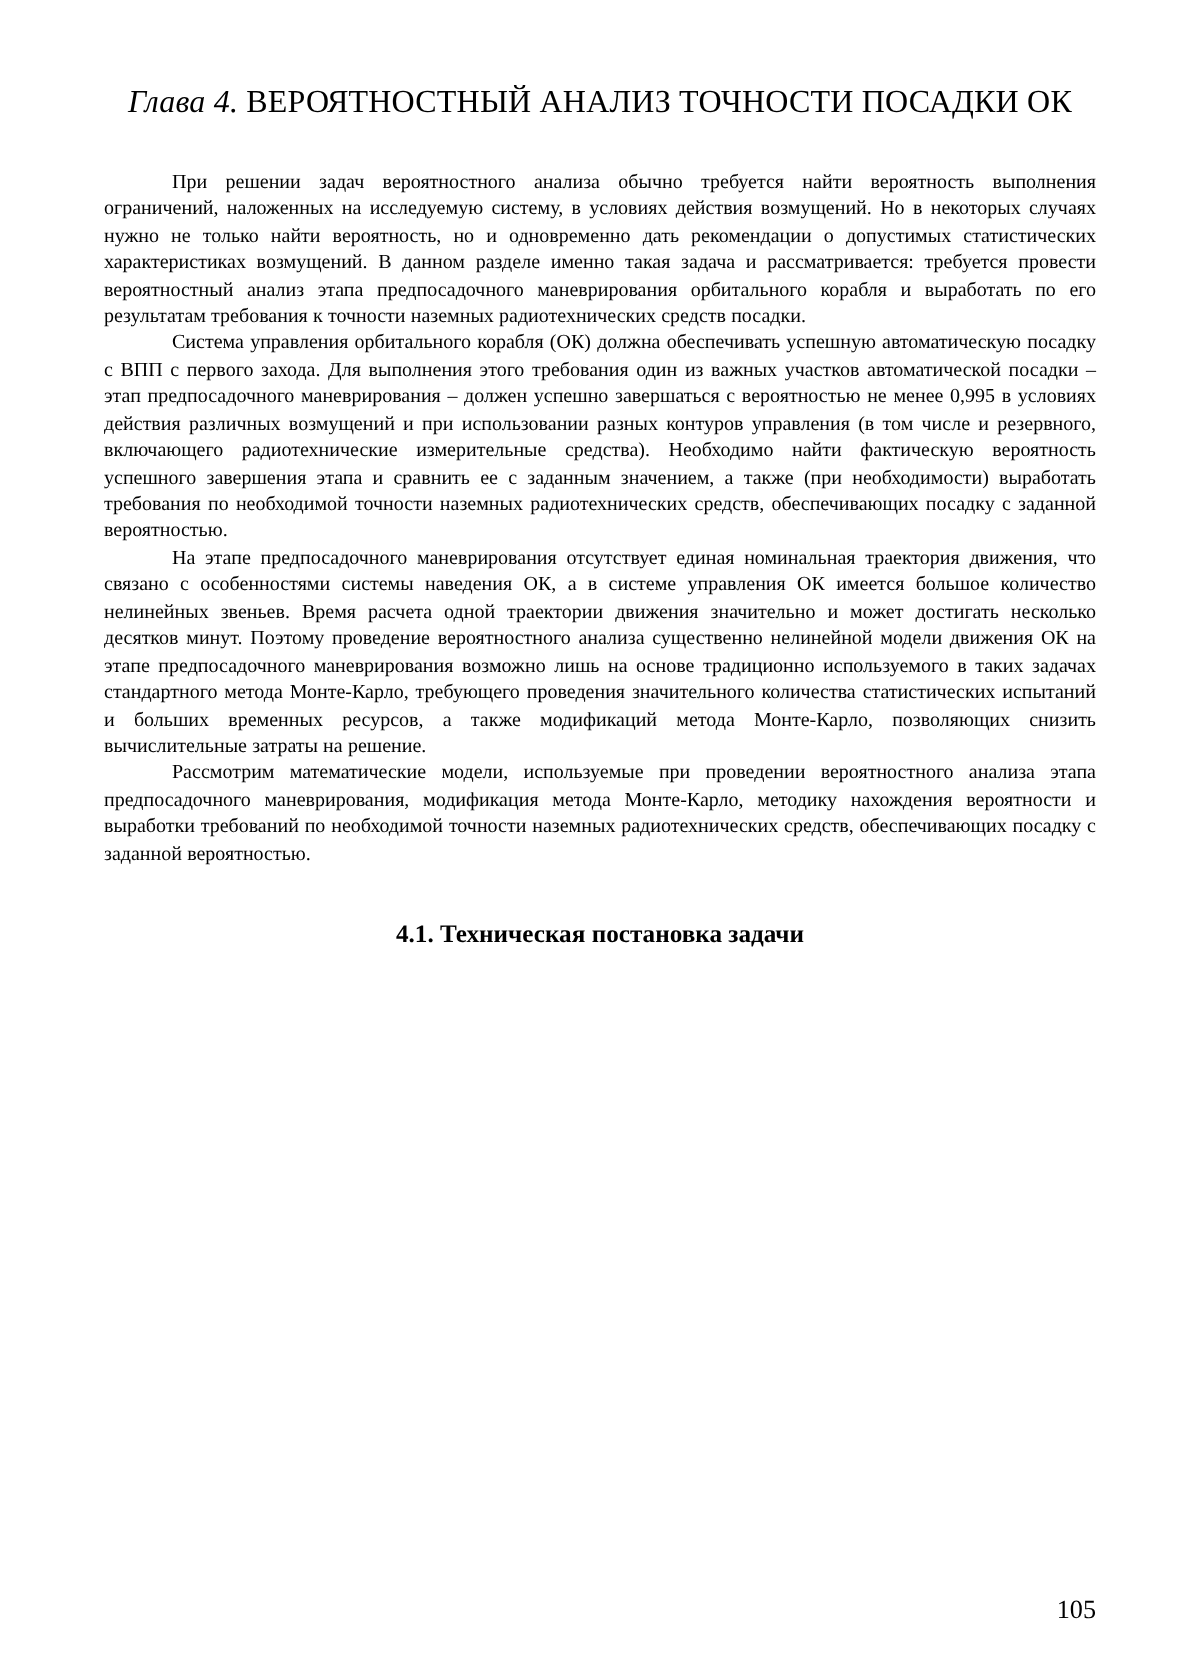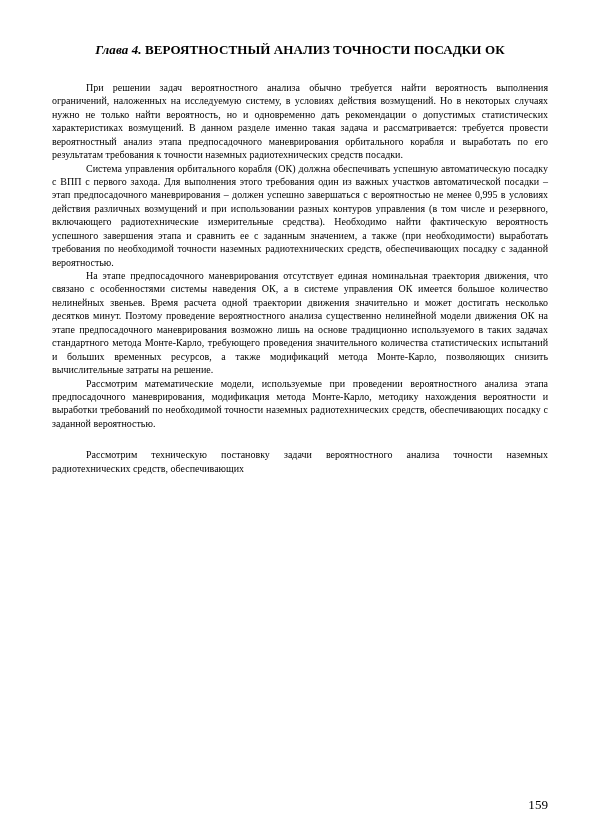--- a/index.html
+++ b/index.html
@@ -16,22 +16,22 @@
     overflow: hidden;
   }
   .page {
     position: relative;
     width: 600px;
     height: 837px;
     box-sizing: border-box;
     padding: 28px 52px 0 52px;
   }
   .chapter-title {
-    font-size: 13px;
-    font-weight: bold;
+    font-size: 16px;
+    font-weight: normal;
     text-align: center;
     line-height: 1.3;
     margin: 14px 0 22px 0;
     letter-spacing: 0.1px;
   }
   .chapter-title .ital {
     font-style: italic;
   }
   p.body-par {
     font-size: 10px;
@@ -62,19 +62,19 @@
 
 <div class="page">
 
   <h1 class="chapter-title"><span class="ital">Глава 4.</span><span> ВЕРОЯТНОСТНЫЙ АНАЛИЗ ТОЧНОСТИ ПОСАДКИ ОК</span></h1>
 
   <p class="body-par">При решении задач вероятностного анализа обычно требуется найти вероятность выполнения ограничений, наложенных на исследуемую систему, в условиях действия возмущений. Но в некоторых случаях нужно не только найти вероятность, но и одновременно дать рекомендации о допустимых статистических характеристиках возмущений. В данном разделе именно такая задача и рассматривается: требуется провести вероятностный анализ этапа предпосадочного маневрирования орбитального корабля и выработать по его результатам требования к точности наземных радиотехнических средств посадки.</p>
   <p class="body-par">Система управления орбитального корабля (ОК) должна обеспечивать успешную автоматическую посадку с ВПП с первого захода. Для выполнения этого требования один из важных участков автоматической посадки – этап предпосадочного маневрирования – должен успешно завершаться с вероятностью не менее 0,995 в условиях действия различных возмущений и при использовании разных контуров управления (в том числе и резервного, включающего радиотехнические измерительные средства). Необходимо найти фактическую вероятность успешного завершения этапа и сравнить ее с заданным значением, а также (при необходимости) выработать требования по необходимой точности наземных радиотехнических средств, обеспечивающих посадку с заданной вероятностью.</p>
   <p class="body-par">На этапе предпосадочного маневрирования отсутствует единая номинальная траектория движения, что связано с особенностями системы наведения ОК, а в системе управления ОК имеется большое количество нелинейных звеньев. Время расчета одной траектории движения значительно и может достигать несколько десятков минут. Поэтому проведение вероятностного анализа существенно нелинейной модели движения ОК на этапе предпосадочного маневрирования возможно лишь на основе традиционно используемого в таких задачах стандартного метода Монте-Карло, требующего проведения значительного количества статистических испытаний и больших временных ресурсов, а также модификаций метода Монте-Карло, позволяющих снизить вычислительные затраты на решение.</p>
   <p class="body-par">Рассмотрим математические модели, используемые при проведении вероятностного анализа этапа предпосадочного маневрирования, модификация метода Монте-Карло, методику нахождения вероятности и выработки требований по необходимой точности наземных радиотехнических средств, обеспечивающих посадку с заданной вероятностью.</p>
 
+  <h2 class="section-heading">4.1. Техническая постановка задачи</h2>
 
   <div class="spacer-sm"></div>
 
-  <p class="body-par">Рассмотрим техническую постановку задачи вероятностного анализа точности наземных радиотехнических средств, обеспечивающих</p>
 
-  <div class="page-number">159</div>
+  <div class="page-number">105</div>
 </div>
 
 </body></html>

